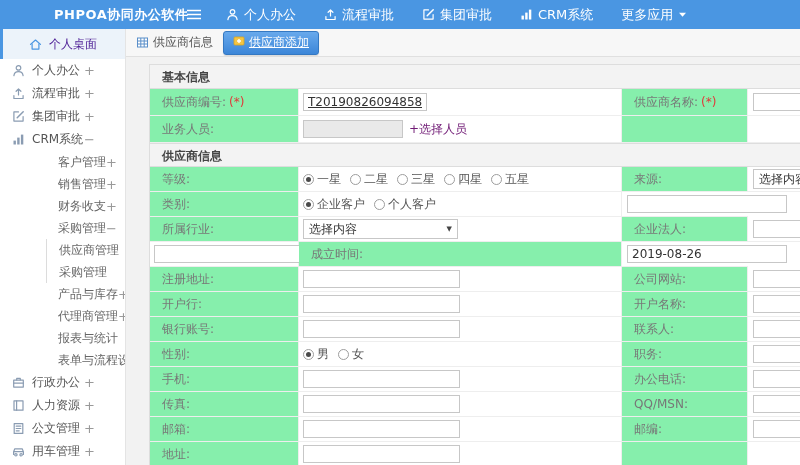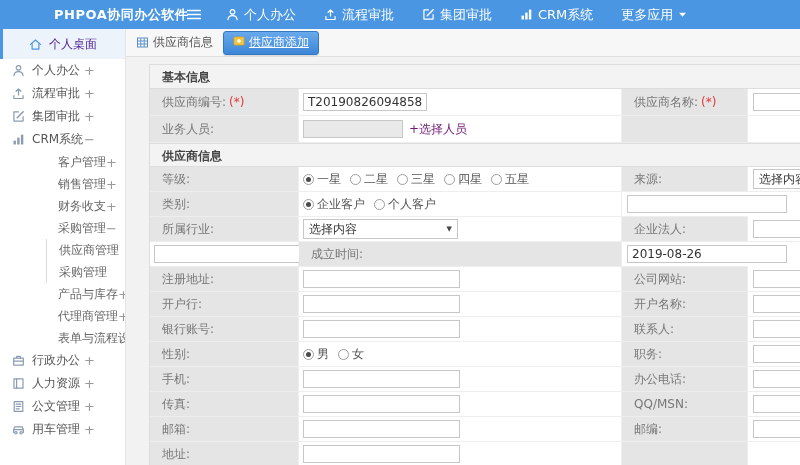--- a/index.html
+++ b/index.html
@@ -45,21 +45,21 @@
   background: linear-gradient(#68a9ec, #3c86d8); border: 1px solid #3478c2; border-radius: 3px;
   padding: 2px 9px 3px; cursor: pointer; box-shadow: 0 1px 1px rgba(0,0,0,.12); text-decoration: underline;
 }
 
 .formbox { margin: 7px 0 0 23px; width: 1005px; background: #fff; border: 1px solid #ddd; }
 .sec-title { height: 24px; line-height: 24px; background: #f3f3f3; border-bottom: 1px solid #ddd; padding-left: 12px; font-weight: bold; color: #444; }
 .sec + .sec .sec-title { border-top: 1px solid #ddd; }
 .frow { display: grid; grid-template-columns: 149px 323px 126px auto; }
 .frow > div { border-bottom: 1px solid #eee; display: flex; align-items: center; min-height: 25px; }
 .sec.s1 .frow > div { min-height: 27px; }
-.lbl { background: #e5e5e5; border-right: 1px solid #eee; padding-left: 12px; color: #777; }
+.lbl { background: #86efac; border-right: 1px solid #eee; padding-left: 12px; color: #777; }
 .fld { padding-left: 4px; border-right: 1px solid #eee; }
 .fld.last { border-right: none; padding-left: 5px; }
 .req { color: #e03a3a; margin-left: 3px; }
 .ipt { height: 18px; border: 1px solid #c7c7c7; font-size: 12px; padding: 0 4px; font-family: inherit; color: #333; background: #fff; }
 .ipt.gray { background: #e9e9e9; }
 .link { color: #701a75; margin-left: 6px; cursor: pointer; }
 .sel { height: 20px; border: 1px solid #c7c7c7; background: #fff; display: flex; align-items: center; justify-content: space-between; padding: 0 5px; color: #333; cursor: pointer; }
 .sel .arr { font-size: 7px; color: #444; margin-left: 6px; }
 .ropt { display: inline-flex; align-items: center; margin-right: 9px; color: #555; cursor: pointer; font-family: Liberation Mono, monospace; }
 .radio { width: 11px; height: 11px; border: 1px solid #9d9d9d; border-radius: 50%; display: inline-flex; align-items: center; justify-content: center; margin-right: 3px; background: #fff; }
@@ -199,20 +199,23 @@
     </div>
     <div class="sb-item lv1">
       <span>产品与库存</span>
       <span class="sb-mark">+</span>
     </div>
     <div class="sb-item lv1">
       <span>代理商管理</span>
       <span class="sb-mark">+</span>
     </div>
     <div class="sb-item lv1">
+      <span>报表与统计</span>
+    </div>
+    <div class="sb-item lv1">
       <span>表单与流程设置</span>
       <span class="sb-mark tight">+</span>
     </div>
     <div class="sb-item lv0">
       <span class="icon">
         <svg width="13" height="13" viewBox="0 0 13 13" fill="none" stroke="currentColor" stroke-width="1.2" stroke-linecap="round" stroke-linejoin="round">
           <rect x="1.7" y="4.2" width="9.6" height="6.9"></rect>
           <path d="M4.7 4V2.4h3.6V4M1.7 7.1h9.6"></path>
         </svg>
       </span>
@@ -271,21 +274,21 @@
           </svg></span>
       <span>供应商添加</span>
     </div>
   </div>
   <div class="formbox">
       <div class="sec s1">
         <div class="sec-title">基本信息</div>
         <div class="frow">
           <div class="lbl">供应商编号:<span class="req">(*)</span></div>
           <div class="fld">
-            <input class="ipt" style="width: 124px;" value="T20190826094858">
+            <input class="ipt" style="width: 124px; text-decoration: underline;" value="T20190826094858">
           </div>
           <div class="lbl">供应商名称:<span class="req">(*)</span></div>
           <div class="fld last">
             <input class="ipt" style="width: 220px;" value="">
           </div>
         </div>
         <div class="frow">
           <div class="lbl">业务人员:</div>
           <div class="fld">
             <input class="ipt gray" style="width: 100px;" value="">

